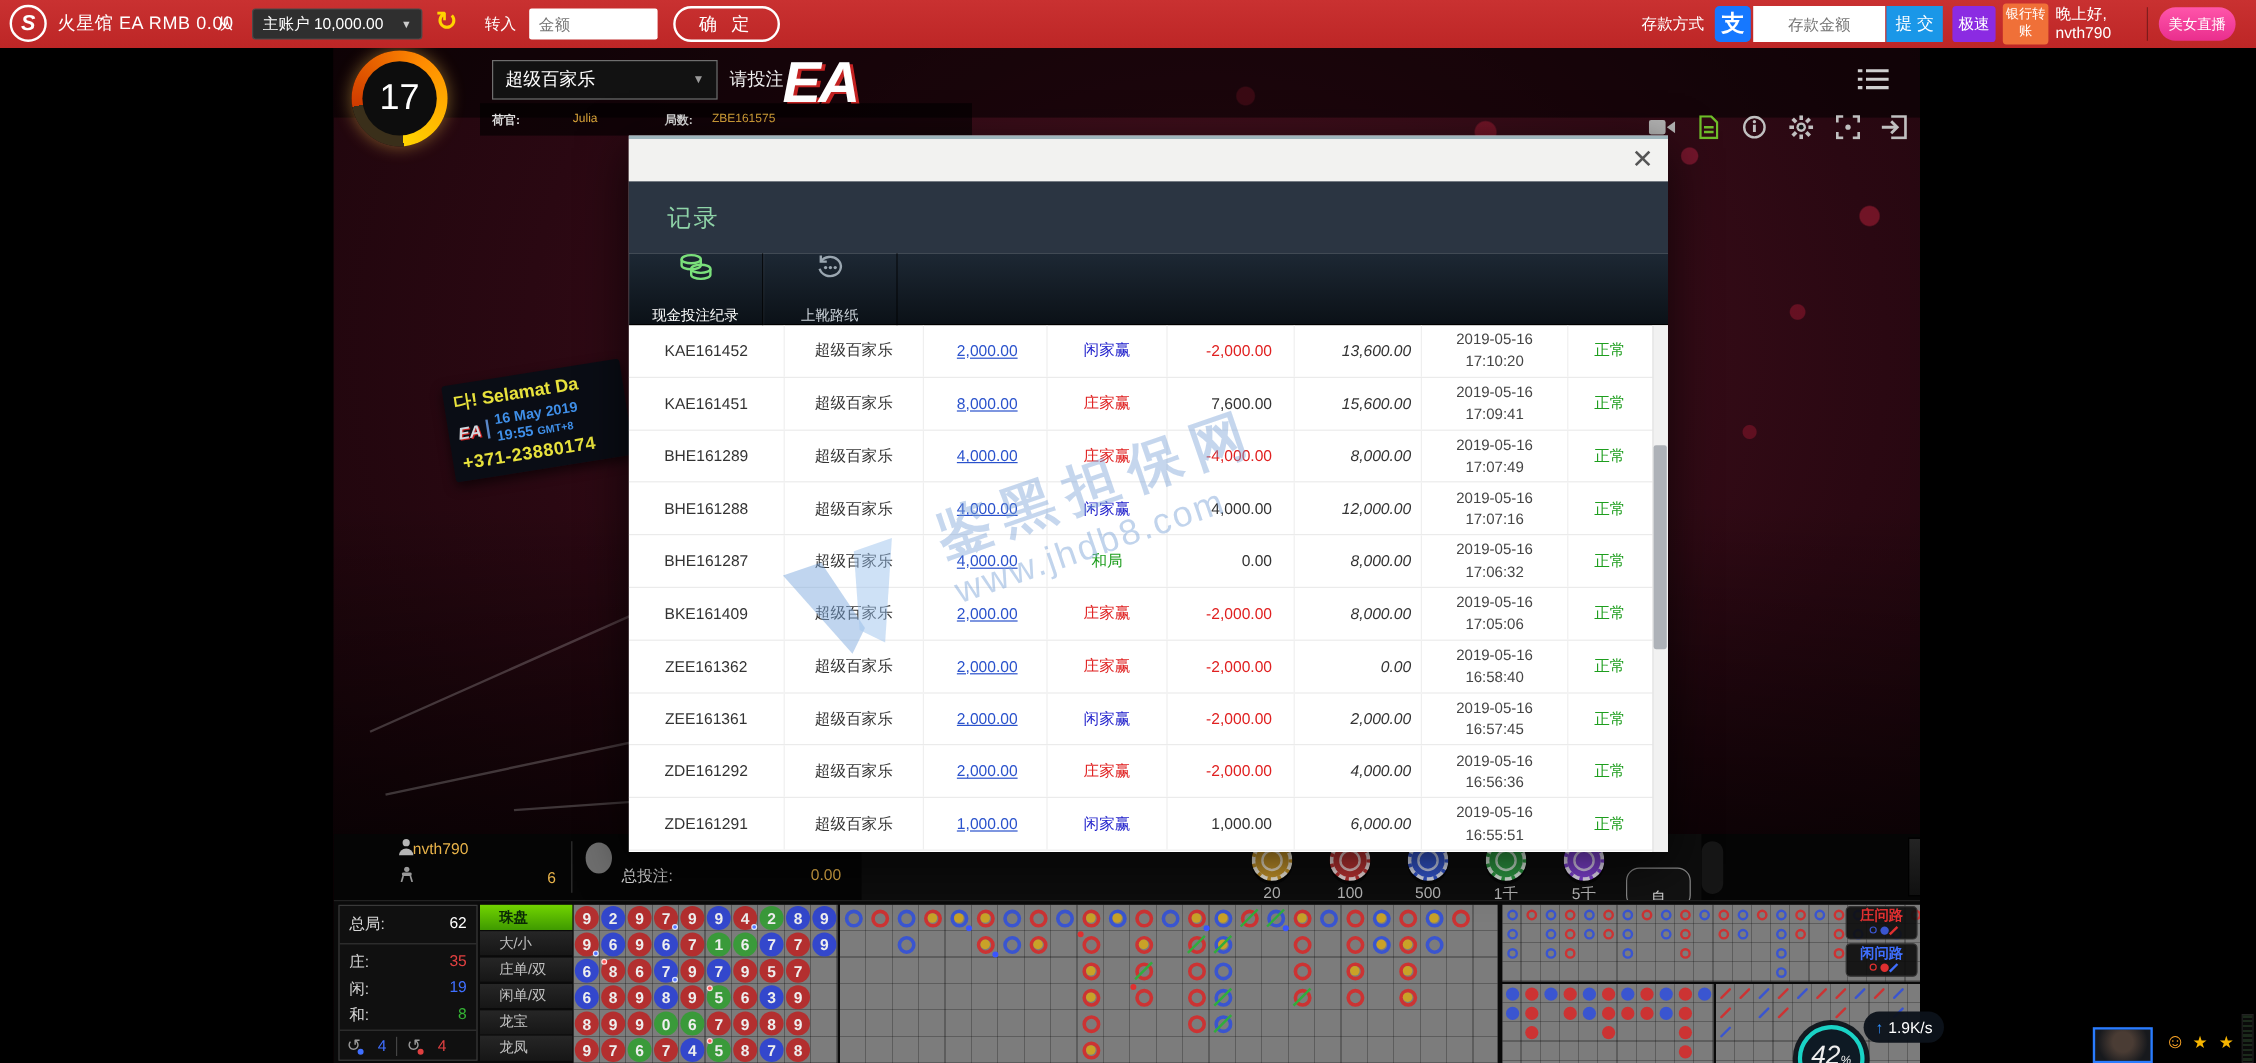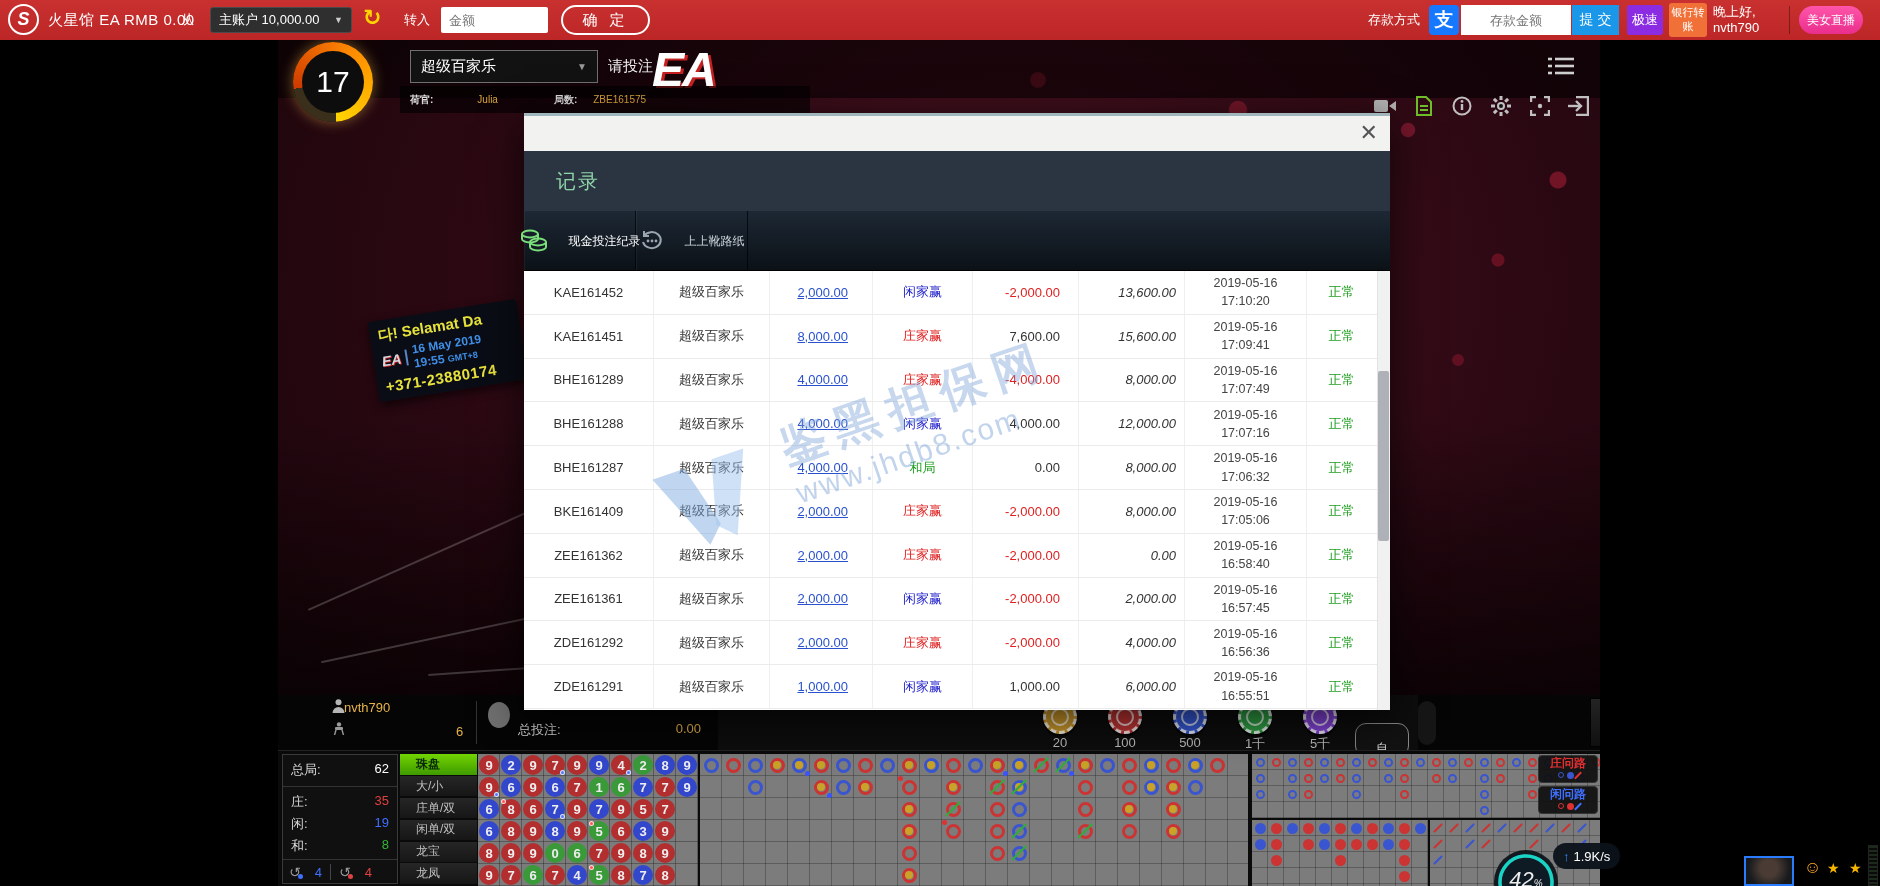--- a/index.html
+++ b/index.html
@@ -164,21 +164,21 @@
   .star{position:absolute;top:860px;font-size:14px;color:#f7b500;}
   .star1{left:1827px;} .star2{left:1849px;}
   .meter{position:absolute;left:1868px;top:845px;width:10px;height:41px;background:repeating-linear-gradient(to bottom,#1b2a1b 0 2px,#0a0a0a 2px 4px);border:1px solid #222;}
 
   
   .modal{position:absolute;left:524px;top:113px;width:866px;height:597px;background:#fff;box-shadow:0 10px 40px rgba(0,0,0,.7);border-top:3px solid #9fb6bd;}
   .modal-topbar{position:relative;height:35px;background:#f2f2f0;}
   .modal-close{position:absolute;right:12px;top:4px;font-size:22px;color:#555;cursor:pointer;line-height:26px;}
   .modal-header{height:60px;background:#2b3542;display:flex;align-items:center;padding-left:32px;color:#8fd4a8;font-size:20px;letter-spacing:2px;}
   .modal-tabs{height:60px;background:linear-gradient(#1d2834,#0b1117);display:flex;border-bottom:1px solid #000;}
-  .mtab{width:112px;height:60px;display:flex;flex-direction:row;align-items:center;justify-content:center;gap:20px;border-right:1px solid rgba(0,0,0,.7);box-shadow:inset 1px 0 0 rgba(255,255,255,.05);cursor:pointer;}
+  .mtab{width:112px;height:60px;display:flex;flex-direction:column;align-items:center;justify-content:center;gap:20px;border-right:1px solid rgba(0,0,0,.7);box-shadow:inset 1px 0 0 rgba(255,255,255,.05);cursor:pointer;}
   .mtab-lb{font-size:12px;color:#cfd6dd;white-space:nowrap;}
   .mtab.active .mtab-lb{color:#fff;}
   .modal-body{position:relative;height:439px;overflow:hidden;}
   .t-row{display:flex;height:43.8px;border-bottom:1px solid #ebebeb;align-items:center;font-size:13px;color:#333;}
   .t-cell{height:100%;display:flex;align-items:center;justify-content:center;border-right:1px solid #efefef;}
   .c1{width:130px;} .c2{width:116px;}
   .c3{width:103px;justify-content:flex-end;padding-right:24px;}
   .c4{width:100px;} .c5{width:106px;justify-content:flex-end;padding-right:18px;}
   .c6{width:106px;justify-content:flex-end;padding-right:8px;font-style:italic;}
   .c7{width:122px;flex-direction:column;justify-content:center;font-size:12.5px;color:#444;line-height:1.45;}
@@ -1269,21 +1269,21 @@
                 <path d="M5 7 a9 8 0 1 1 -1 6"></path>
                 <path d="M5 2 v5 h5"></path>
               </g>
               <g fill="#9aa6b0">
                 <circle cx="13" cy="12" r="1.4"></circle>
                 <circle cx="17" cy="12" r="1.4"></circle>
                 <circle cx="9" cy="12" r="1.4"></circle>
               </g>
             </svg>
           </div>
-          <div class="mtab-lb">上上靴路纸</div>
+          <div class="mtab-lb">上靴路纸</div>
         </div>
       </div>
     <div class="modal-body">
       <div id="table-rows">
           <div class="t-row">
             <div class="t-cell c1">KAE161452</div>
             <div class="t-cell c2">超级百家乐</div>
             <div class="t-cell c3">
               <span class="amt-link">2,000.00</span>
             </div>

